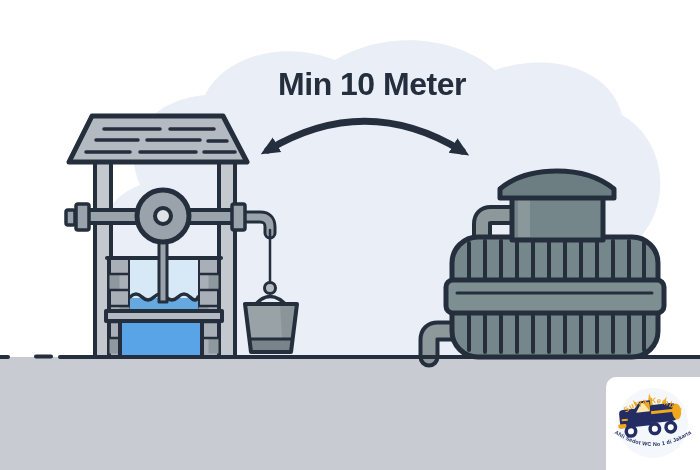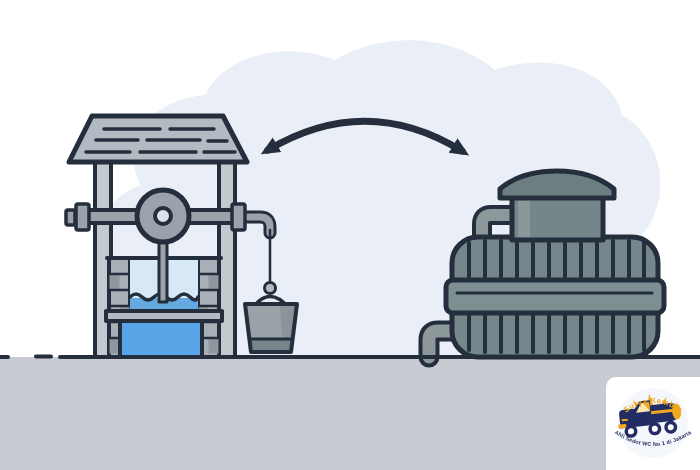--- a/index.html
+++ b/index.html
@@ -119,20 +119,21 @@
       <rect x="512" y="196" width="91" height="44" fill="#75868a" stroke="#242e3c" stroke-width="5"></rect>
       <rect x="518" y="200" width="12" height="37" fill="#8a989b"></rect>
       <path d="M500,198 H614 V189 Q592,171 557,171 Q521,171 500,189 Z" fill="#6d7e82" stroke="#242e3c" stroke-width="5"></path>
     </g>
 
     <path d="M268,150 Q366,92 462,151" fill="none" stroke="#242e3c" stroke-width="7" stroke-linecap="round" marker-start="url(#arr)" marker-end="url(#arr)"></path>
 
     <path d="M0,357H8 M36,356.5H51 M60,357H700" stroke="#242e3c" stroke-width="4" stroke-linecap="round" fill="none"></path>
   </svg>
 
+  <div class="title">Min 10 Meter</div>
 
   <div class="logo-box">
     <svg width="94" height="93" viewBox="0 0 94 93">
       <defs>
         <path id="lgTop" d="M12,42 Q47,10 82,42" fill="none"></path>
         <path id="lgBot" d="M8,56 Q47,82 86,56" fill="none"></path>
       </defs>
       <circle cx="47" cy="46" r="35" fill="#f4f7fb"></circle>
       <g transform="rotate(-6 47 44)">
         <g fill="#f2a81d">

